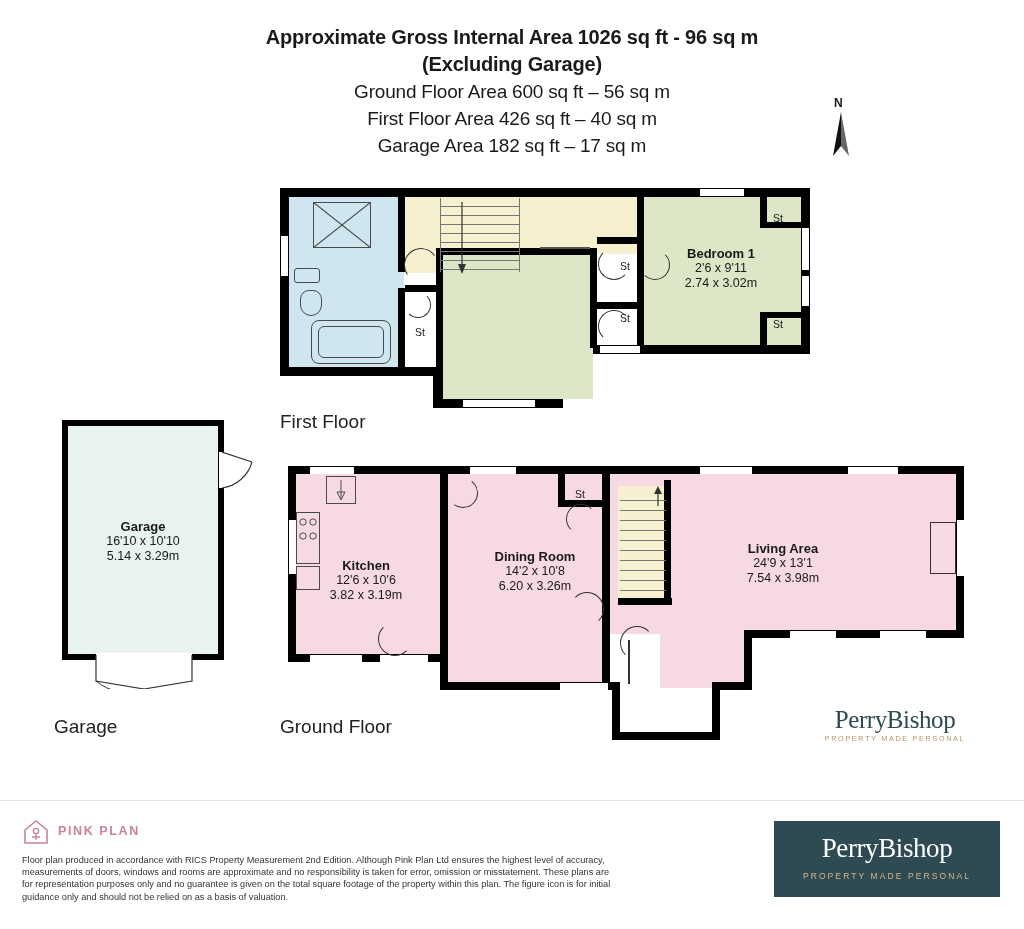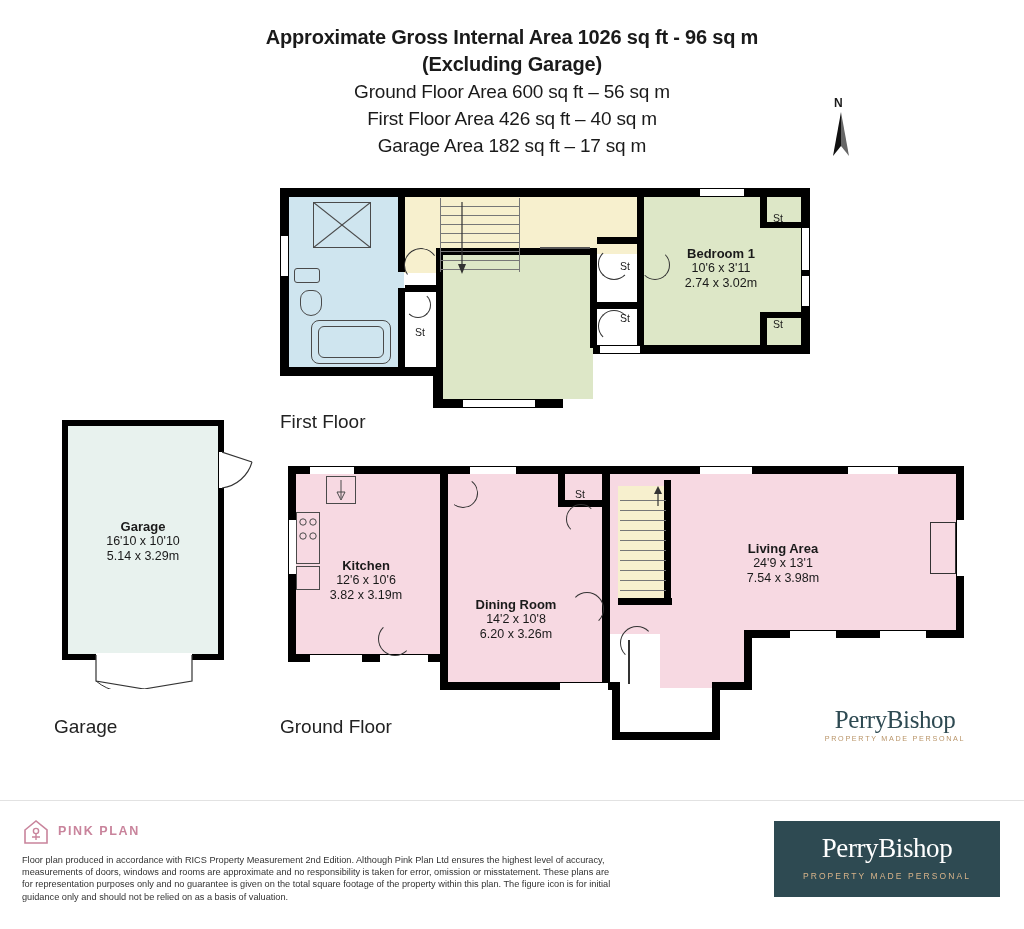--- a/index.html
+++ b/index.html
@@ -224,21 +224,21 @@
 
   <div class="arc" style="left:404px;top:248px;width:34px;height:34px;border-color:transparent;border-left-color:#333;border-top-color:#333;transform:rotate(10deg);"></div>
   <div class="arc" style="left:598px;top:248px;width:32px;height:32px;border-color:transparent;border-bottom-color:#333;border-left-color:#333;"></div>
   <div class="arc" style="left:598px;top:310px;width:32px;height:32px;border-color:transparent;border-top-color:#333;border-left-color:#333;"></div>
   <div class="arc" style="left:640px;top:250px;width:30px;height:30px;border-color:transparent;border-bottom-color:#333;border-right-color:#333;"></div>
   <div class="arc" style="left:405px;top:292px;width:26px;height:26px;border-color:transparent;border-bottom-color:#333;border-right-color:#333;"></div>
   <div class="hair" style="left:540px;top:247px;width:50px;height:2px;background:#555;"></div>
 
   <div class="label" style="left:636px;top:246px;width:170px;">
     <div class="nm">Bedroom 1</div>
-    <div>10'6 x 3'11</div>
+    <div>2'6 x 9'11</div>
     <div>2.74 x 3.02m</div>
   </div>
 
   <div class="st-box" style="left:765px;top:212px;width:26px;">St</div>
   <div class="st-box" style="left:765px;top:318px;width:26px;">St</div>
   <div class="st-box" style="left:612px;top:260px;width:26px;">St</div>
   <div class="st-box" style="left:612px;top:312px;width:26px;">St</div>
   <div class="st-box" style="left:407px;top:326px;width:26px;">St</div>
 
   <div class="floor-title" style="left:280px;top:411px;">First Floor</div>
@@ -350,21 +350,21 @@
   <div class="arc" style="left:570px;top:592px;width:34px;height:34px;border-color:transparent;border-top-color:#333;border-right-color:#333;"></div>
   <div class="arc" style="left:620px;top:626px;width:34px;height:34px;border-color:transparent;border-top-color:#333;border-left-color:#333;"></div>
   <div class="arc" style="left:378px;top:622px;width:34px;height:34px;border-color:transparent;border-bottom-color:#333;border-left-color:#333;"></div>
   <div class="hair" style="left:628px;top:640px;width:1.6px;height:44px;background:#333;"></div>
 
   <div class="label" style="left:286px;top:558px;width:160px;">
     <div class="nm">Kitchen</div>
     <div>12'6 x 10'6</div>
     <div>3.82 x 3.19m</div>
   </div>
-  <div class="label" style="left:432px;top:549px;width:168px;margin-top:48px;">
+  <div class="label" style="left:451px;top:549px;width:168px;">
     <div class="nm">Dining Room</div>
     <div>14'2 x 10'8</div>
     <div>6.20 x 3.26m</div>
   </div>
   <div class="label" style="left:700px;top:541px;width:166px;">
     <div class="nm">Living Area</div>
     <div>24'9 x 13'1</div>
     <div>7.54 x 3.98m</div>
   </div>
   <div class="st-box" style="left:567px;top:488px;width:26px;">St</div>

